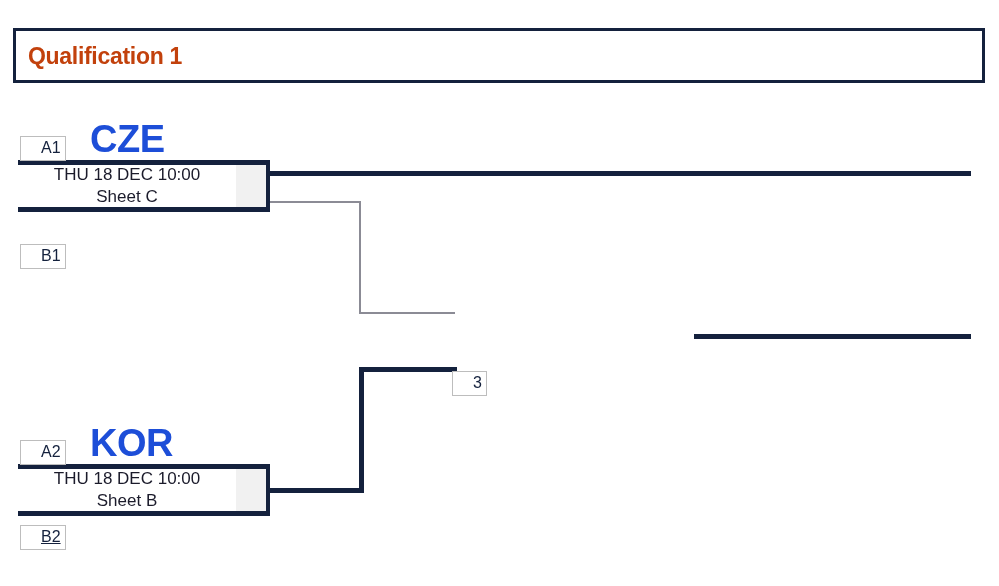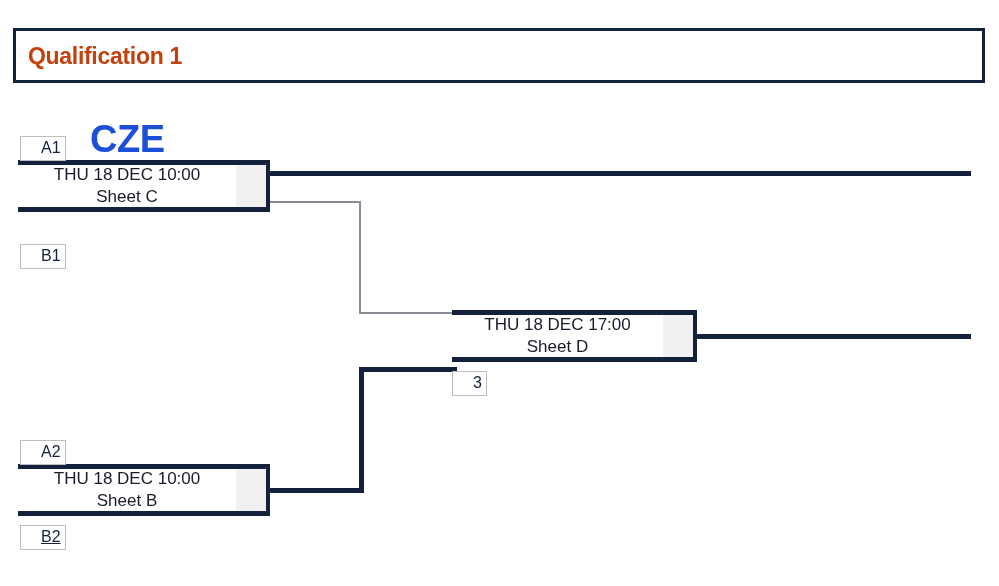--- a/index.html
+++ b/index.html
@@ -163,20 +163,21 @@
     <div class="match-info">
       <div class="match-line">THU 18 DEC 10:00</div>
       <div class="match-line second">Sheet C</div>
     </div>
     <div class="winner-cell"></div>
   </div>
 
   <div class="seed-badge" style="left:20px; top:220px;margin-top:24px;">B1</div>
 
 
+  <div class="team-name" style="left:90px; top:422px;">KOR</div>
 
   <div class="seed-badge" style="left:20px; top:440px;">A2</div>
 
   <div class="match-box" style="left:18px; top:464px; width:252px; height:52px;">
     <div class="match-info">
       <div class="match-line">THU 18 DEC 10:00</div>
       <div class="match-line second">Sheet B</div>
     </div>
     <div class="winner-cell"></div>
   </div>
@@ -187,27 +188,20 @@
   <div class="conn thick-h" style="left:268px; top:171px; width:703px;"></div>
 
   <div class="conn thin-h" style="left:268px; top:201px; width:93px;"></div>
   <div class="conn thin-v" style="left:359px; top:201px; height:113px;"></div>
   <div class="conn thin-h" style="left:359px; top:312px; width:96px;"></div>
 
   <div class="conn thick-h" style="left:268px; top:488px; width:96px;"></div>
   <div class="conn thick-v" style="left:359px; top:367px; height:126px;"></div>
   <div class="conn thick-h" style="left:359px; top:367px; width:98px;"></div>
 
-  <div class="match-box" style="left:452px; top:310px; width:245px; height:52px;">
-    <div class="match-info">
-      <div class="match-line">THU 18 DEC 17:00</div>
-      <div class="match-line second">Sheet D</div>
-    </div>
-    <div class="winner-cell"></div>
-  </div>
 
   <div class="seed-badge" style="left:452px; top:371px;">3</div>
 
   <div class="conn thick-h" style="left:694px; top:334px; width:277px;"></div>
 
   <div class="watermark"></div>
 
 </div>
 
 </body></html>

